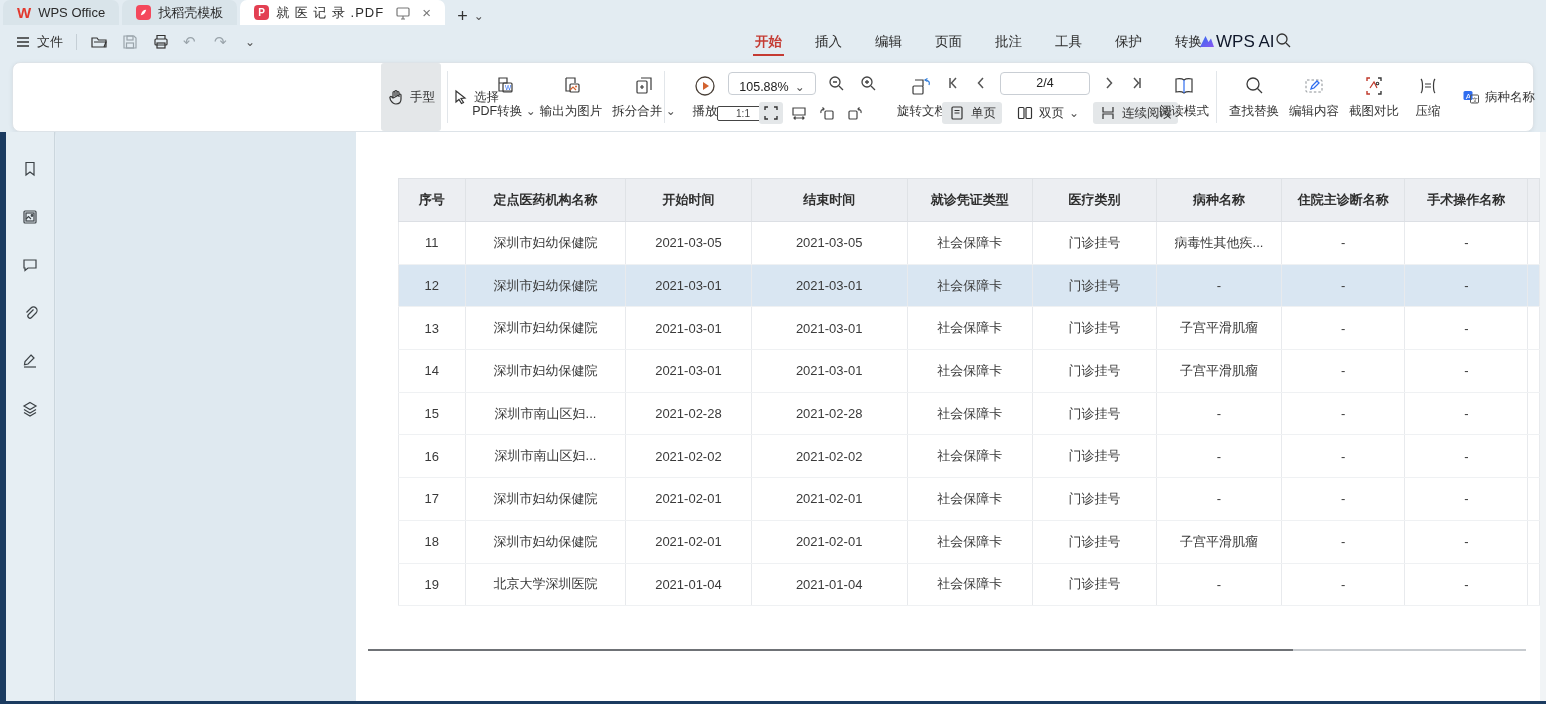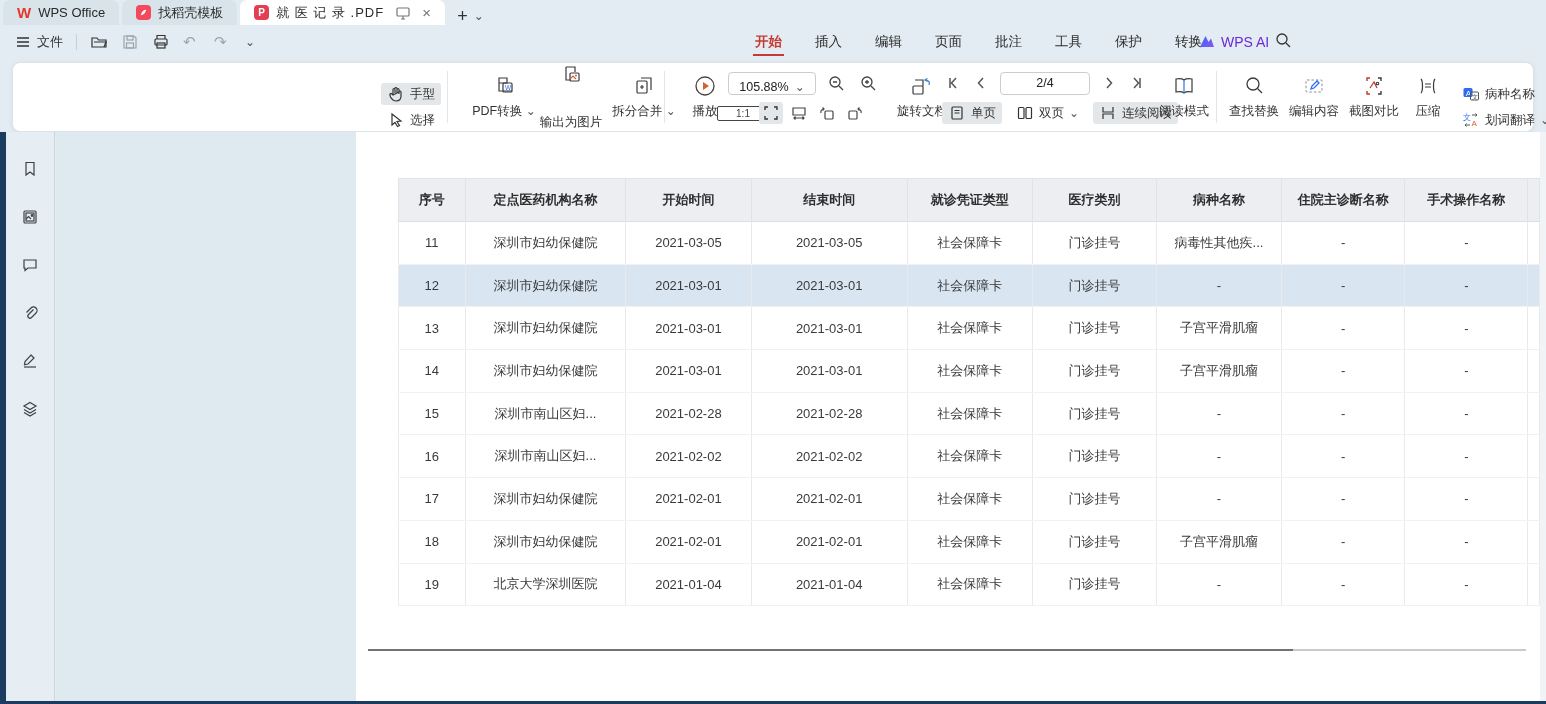--- a/index.html
+++ b/index.html
@@ -28,30 +28,30 @@
   .menubar { position:absolute; left:0; top:25px; right:0; height:33px; }
   .qat { position:absolute; left:14px; top:0; height:33px; display:flex; align-items:center; gap:13px; color:#333; }
   .qat .file-btn { display:flex; align-items:center; gap:5px; font-size:13px; cursor:pointer; }
   .vsep-sm { width:1px; height:16px; background:#c5cfd6; }
   .qicon { width:18px; height:18px; cursor:pointer; }
   .gray { color:#9aa4ab; }
   .menu-items { position:absolute; left:737px; top:0; height:33px; display:flex; gap:29px; align-items:center; }
   .menu-item { font-size:13.5px; color:#2c2c2c; padding:6px 2px; cursor:pointer; position:relative; }
   .menu-item.active { color:#c53b33; font-weight:bold;margin-left:16px; }
   .menu-item.active::after { content:""; position:absolute; left:0; right:0; bottom:1px; height:2px; background:#c53b33; }
-  .wps-ai { position:absolute; left:1198px; top:0; height:33px; display:flex; align-items:center; gap:5px;
-            font-size:14px; color:#6d28d9; cursor:pointer; }
+  .wps-ai { position:absolute; left:1198px; top:0; height:33px; display:flex; align-items:center; 
+            font-size:17px; color:#0f172a; cursor:pointer; }
   .menu-search { position:absolute; left:1274px; top:6px; cursor:pointer; }
 
   
   .toolbar { position:absolute; left:12px; right:12px; top:62px; height:70px; background:#fff;
              border:1px solid #dde3e8; border-radius:8px; box-shadow:0 1px 4px rgba(40,60,80,.08); }
   .tg { position:absolute; top:0; height:68px; }
   .vsep { position:absolute; top:8px; width:1px; height:52px; background:#e2e6ea; }
-  .stack2 { display:flex; flex-direction:column; justify-content:flex-end; gap:4px; height:68px; }
+  .stack2 { display:flex; flex-direction:row; justify-content:space-between; gap:4px; height:68px; }
   .tool-sm { display:flex; align-items:center; gap:5px; font-size:12.5px; color:#333;
              padding:2px 6px; border-radius:3px; cursor:pointer; white-space:nowrap; }
   .tool-sm.on { background:#e4e7e9; }
   .bigbtn { display:flex; flex-direction:column; align-items:center; justify-content:center;
             gap:5px; height:68px; font-size:12.5px; color:#333; cursor:pointer; white-space:nowrap; }
   .row1 { position:absolute; top:8px; height:24px; display:flex; align-items:center; gap:8px; }
   .row2 { position:absolute; top:38px; height:24px; display:flex; align-items:center; gap:4px; }
   .pctbox { width:88px; height:23px; border:1px solid #c9ced4; border-radius:4px; display:flex;
             align-items:flex-end; justify-content:center; gap:6px; font-size:12.5px; color:#222; cursor:pointer; }
   .sqbtn { width:24px; height:22px; display:flex; align-items:center; justify-content:center;
@@ -209,21 +209,21 @@
     <div class="vsep" style="left:434px;"></div>
 
     <div class="tg bigbtn" style="left:458px;width:66px;text-align:center;">
       <svg class="ic24" viewBox="0 0 24 24" fill="none" stroke="#3a3a3a" stroke-width="1.2">
         <path d="M7 4h8v5H7zM7 4v13h13"></path>
           <rect x="11" y="9" width="9" height="9" rx="1"></rect>
           <text x="13" y="16" font-size="6.5" fill="#2f6df0" stroke="none">W</text>
         </svg>
       <span><span>PDF转换</span> <span class="chev">⌄</span></span>
     </div>
-    <div class="tg bigbtn" style="left:520px;width:76px;justify-content:space-between;">
+    <div class="tg bigbtn" style="left:520px;width:76px;">
       <svg class="ic24" viewBox="0 0 24 24" fill="none" stroke="#3a3a3a" stroke-width="1.2">
         <path d="M7 4h9v5"></path>
           <path d="M7 4v13h5"></path>
           <rect x="11" y="10" width="9" height="8" rx="1"></rect>
           <path d="M11 16l3-3 3 3" stroke="#d2622f"></path>
           <circle cx="17" cy="12.5" r="1" fill="#d2622f" stroke="none"></circle>
         </svg>
       <span>输出为图片</span>
     </div>
     <div class="tg bigbtn" style="left:596px;width:70px;">

